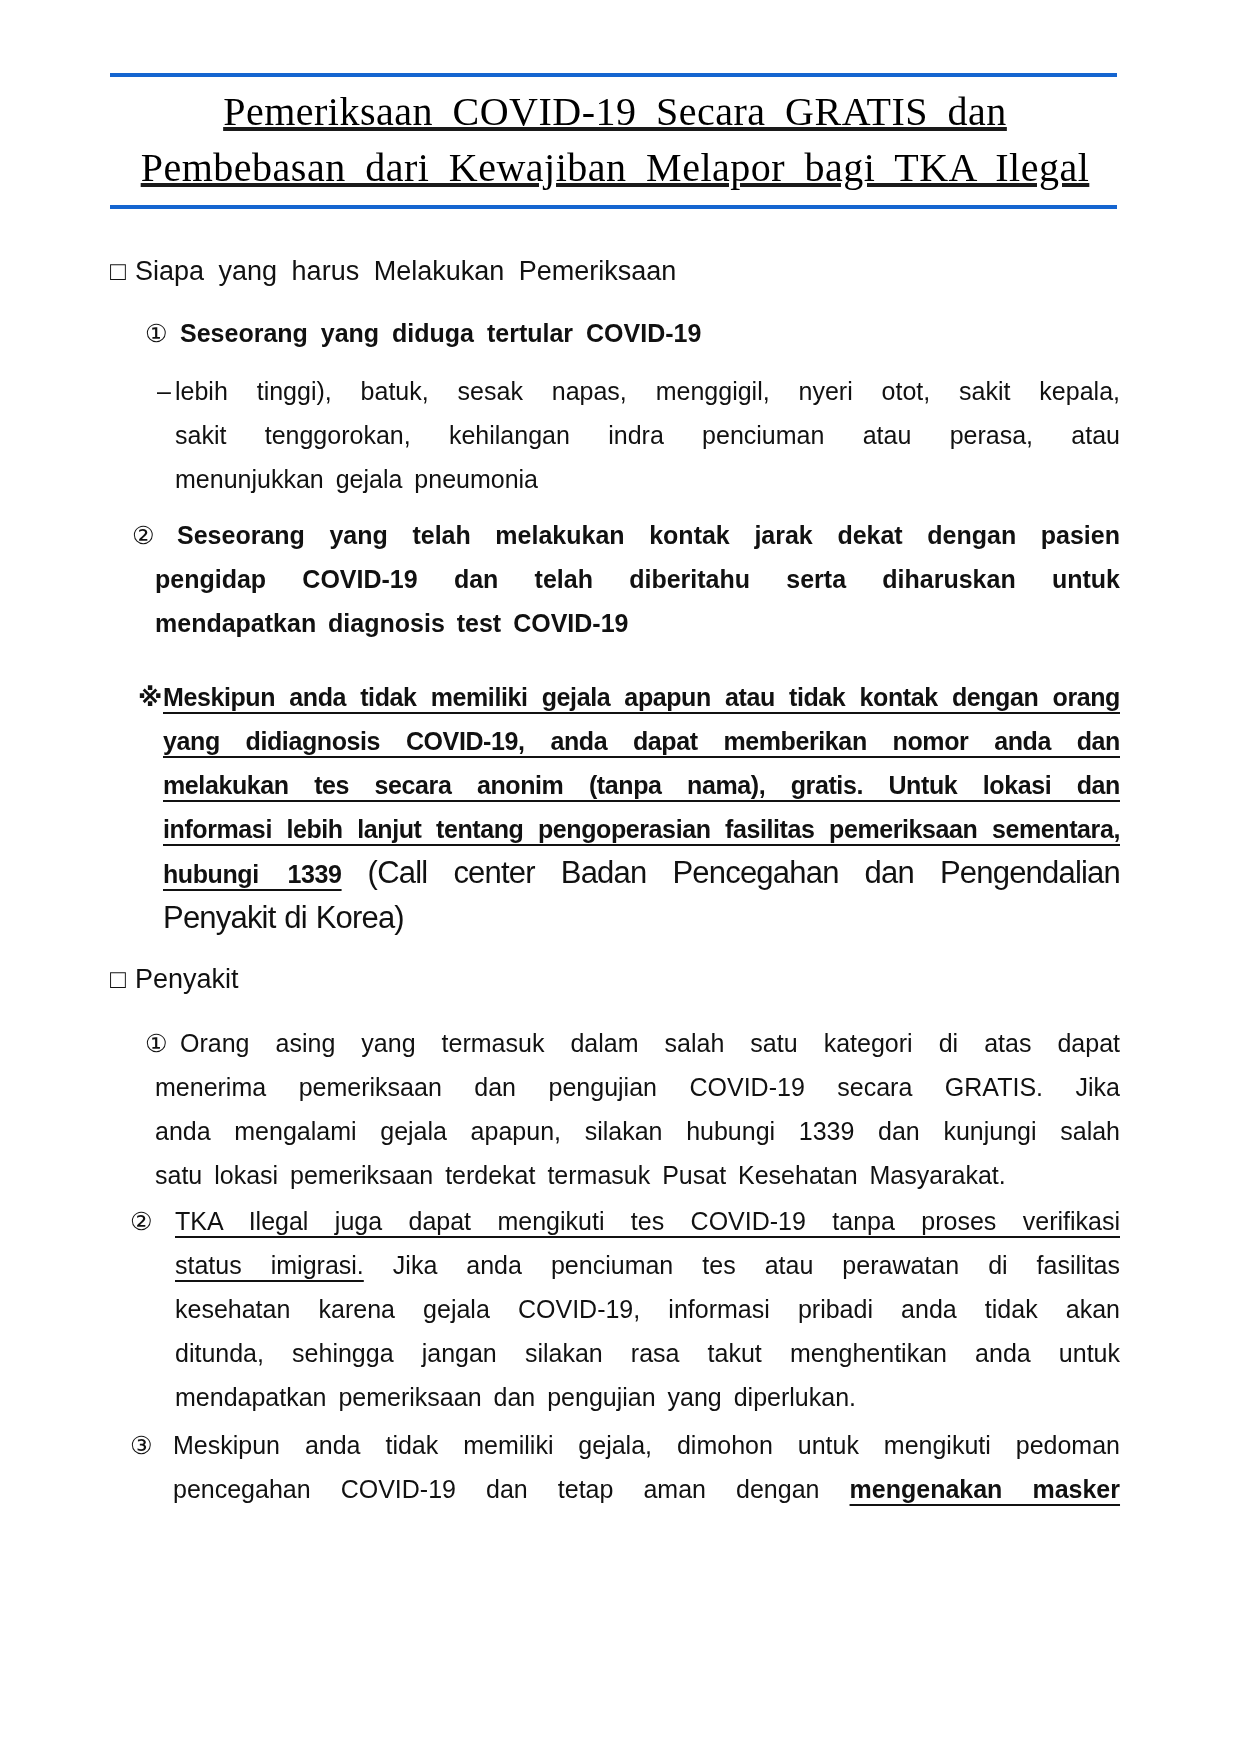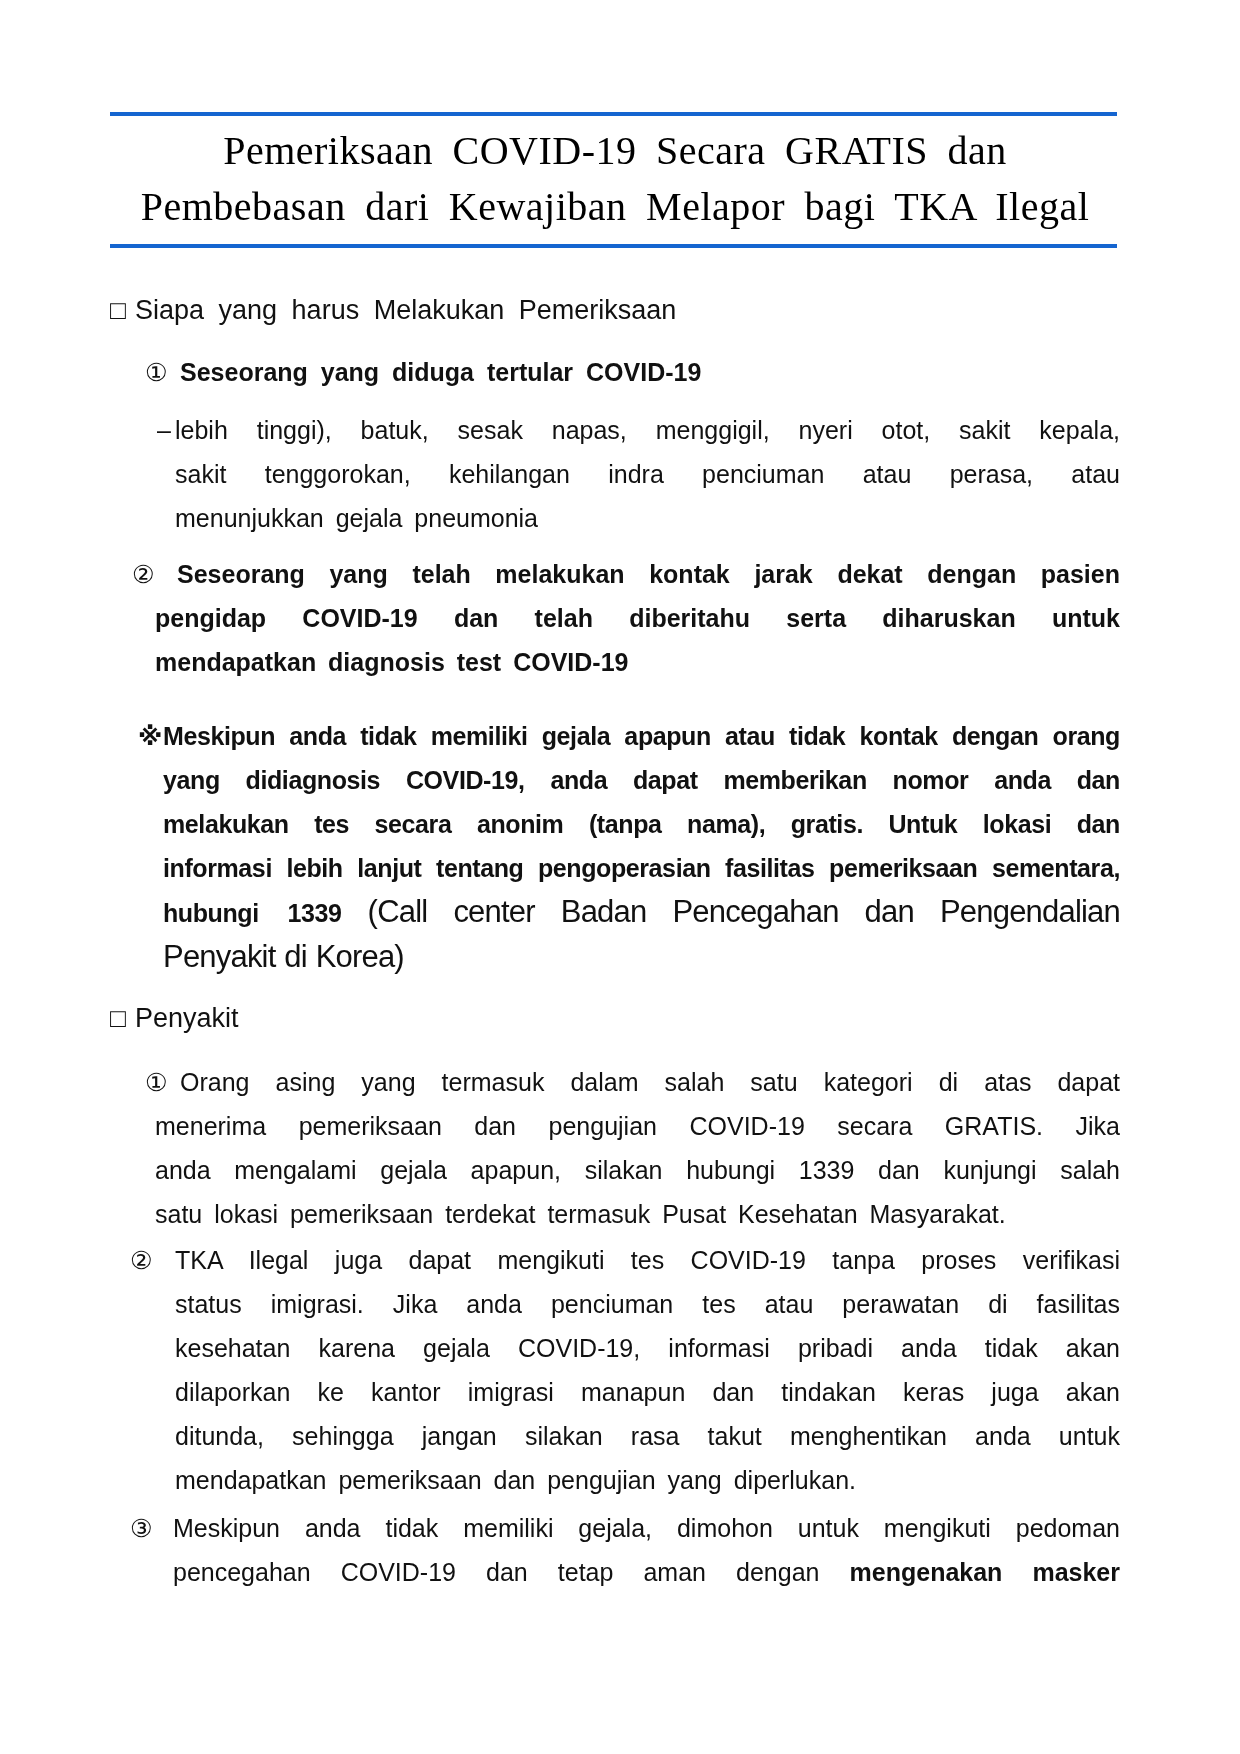--- a/index.html
+++ b/index.html
@@ -7,37 +7,37 @@
     width:1240px;height:1754px;
     background:#ffffff;
     font-family:"Liberation Sans","DejaVu Sans",sans-serif;
     color:#1a1a1a;
     overflow:hidden;
   }
   .page{position:relative;width:1240px;height:1754px;background:#fff;}
   .content{position:absolute;left:110px;top:0;width:1010px;}
 
   
-  .title-wrap{margin-top:112px;}
+  .title-wrap{margin-top:73px;text-decoration:underline;}
   .rule{height:4px;width:1007px;background:#1565d0;}
   .title{
     font-family:"Liberation Serif","DejaVu Serif",serif;
     font-size:40px;line-height:56px;font-weight:400;
     text-align:center;white-space:nowrap;
     word-spacing:9px;letter-spacing:0.5px;color:#000;
     padding:7px 0 9px 0;
   }
 
   
   .block{position:relative;font-size:25px;line-height:44px;word-spacing:5px;color:#111;}
   .block .marker{position:absolute;top:0;line-height:44px;}
   .line{text-align:justify;text-align-last:justify;}
   .line.last{text-align:justify;text-align-last:left;}
   .b{font-weight:bold;}
-  .u{text-decoration-thickness:2px;text-underline-offset:6px;}
+  .u{text-decoration:underline;text-decoration-thickness:2px;text-underline-offset:6px;}
   .c{font-size:31px;letter-spacing:-0.8px;word-spacing:1px;}
 
   
   #b0{margin-top:40px;font-size:27px;word-spacing:7px;padding-left:25px;}
   #b0 .marker{left:0;font-size:26px;}
   #b1{margin-top:18px;padding-left:70px;word-spacing:6px;}
   #b1 .marker{left:35px;}
   #b2{margin-top:14px;padding-left:65px;}
   #b2 .marker{left:47px;}
   #b3{margin-top:12px;padding-left:45px;}
@@ -129,21 +129,20 @@
           <div class="line last"><span>satu lokasi pemeriksaan terdekat termasuk Pusat Kesehatan Masyarakat.</span></div>
         </div>
     </div>
 
     <div class="block" id="b7">
       <span class="marker">②</span>
       <div class="lines">
           <div class="line"><span class="u">TKA Ilegal juga dapat mengikuti tes COVID-19 tanpa proses verifikasi</span></div>
           <div class="line"><span class="u">status imigrasi.</span><span> Jika anda penciuman tes atau perawatan di fasilitas</span></div>
           <div class="line"><span>kesehatan karena gejala COVID-19, informasi pribadi anda tidak akan</span></div>
-          <div class="line"><span>dilaporkan ke kantor imigrasi manapun dan tindakan keras juga akan</span></div>
           <div class="line"><span>ditunda, sehingga jangan silakan rasa takut menghentikan anda untuk</span></div>
           <div class="line last"><span>mendapatkan pemeriksaan dan pengujian yang diperlukan.</span></div>
         </div>
     </div>
 
     <div class="block" id="b8">
       <span class="marker">③</span>
       <div class="lines">
           <div class="line"><span>Meskipun anda tidak memiliki gejala, dimohon untuk mengikuti pedoman</span></div>
           <div class="line"><span>pencegahan COVID-19 dan tetap aman dengan </span><span class="b u">mengenakan masker</span></div>

